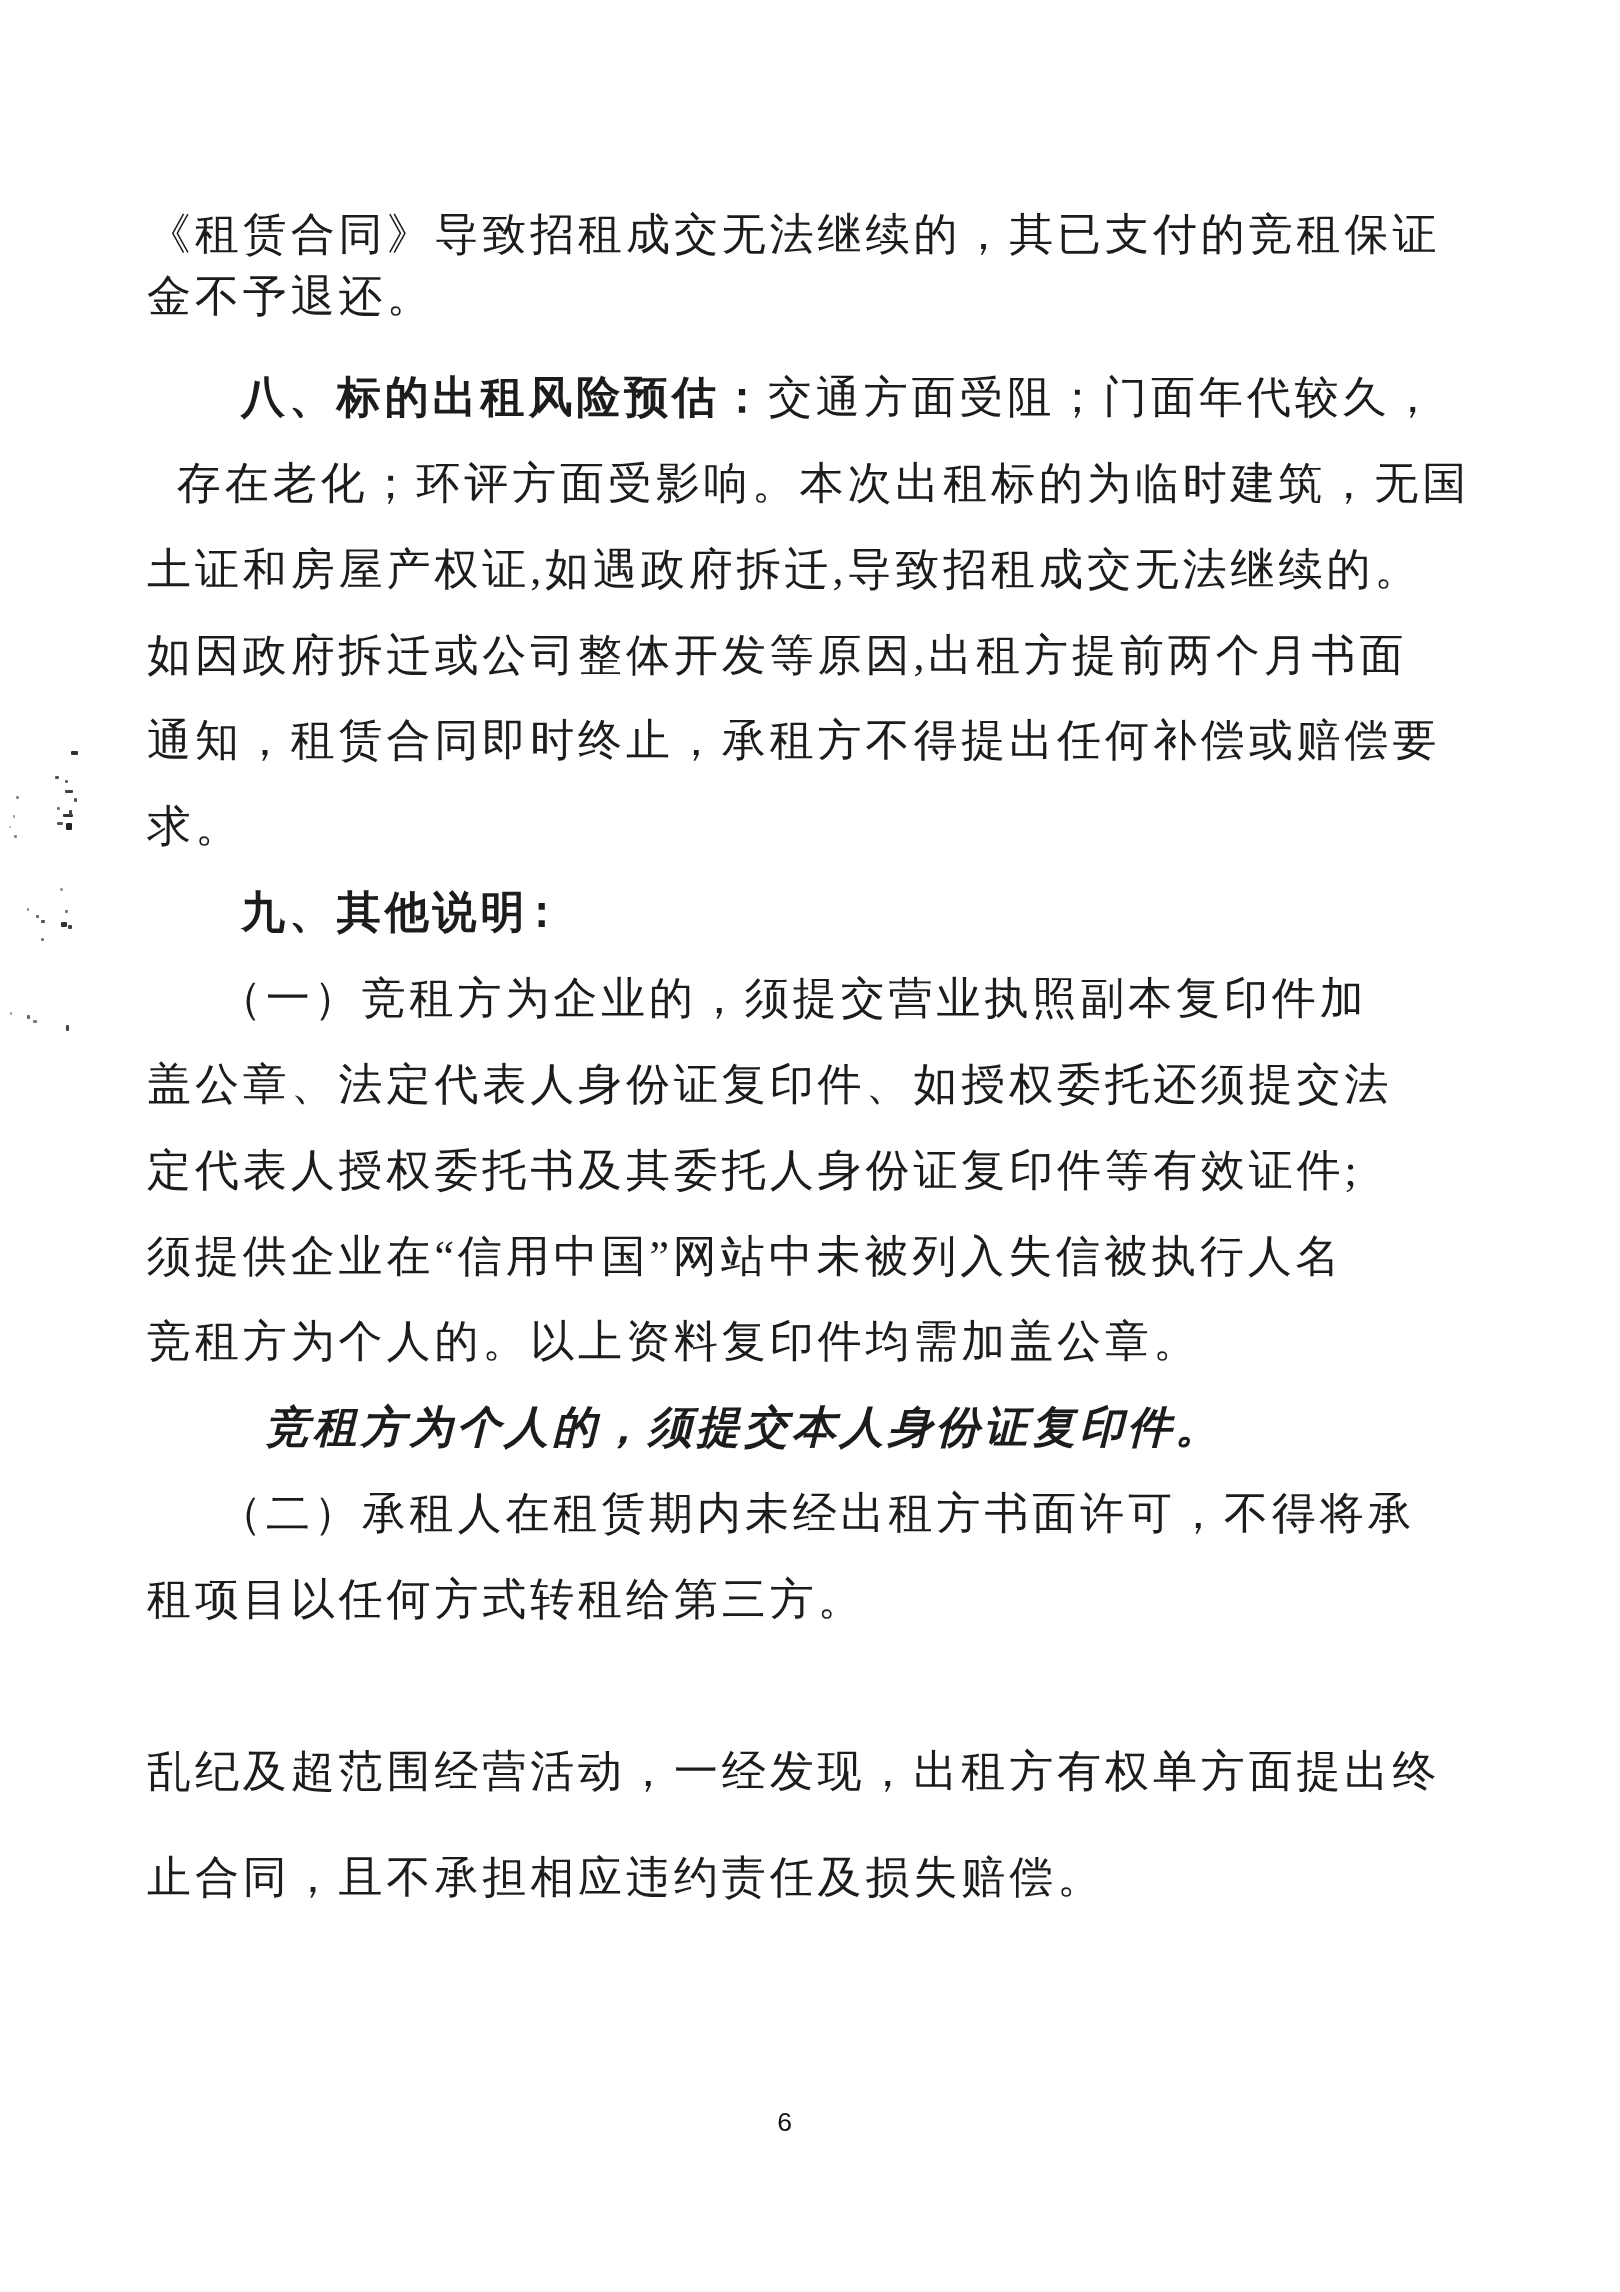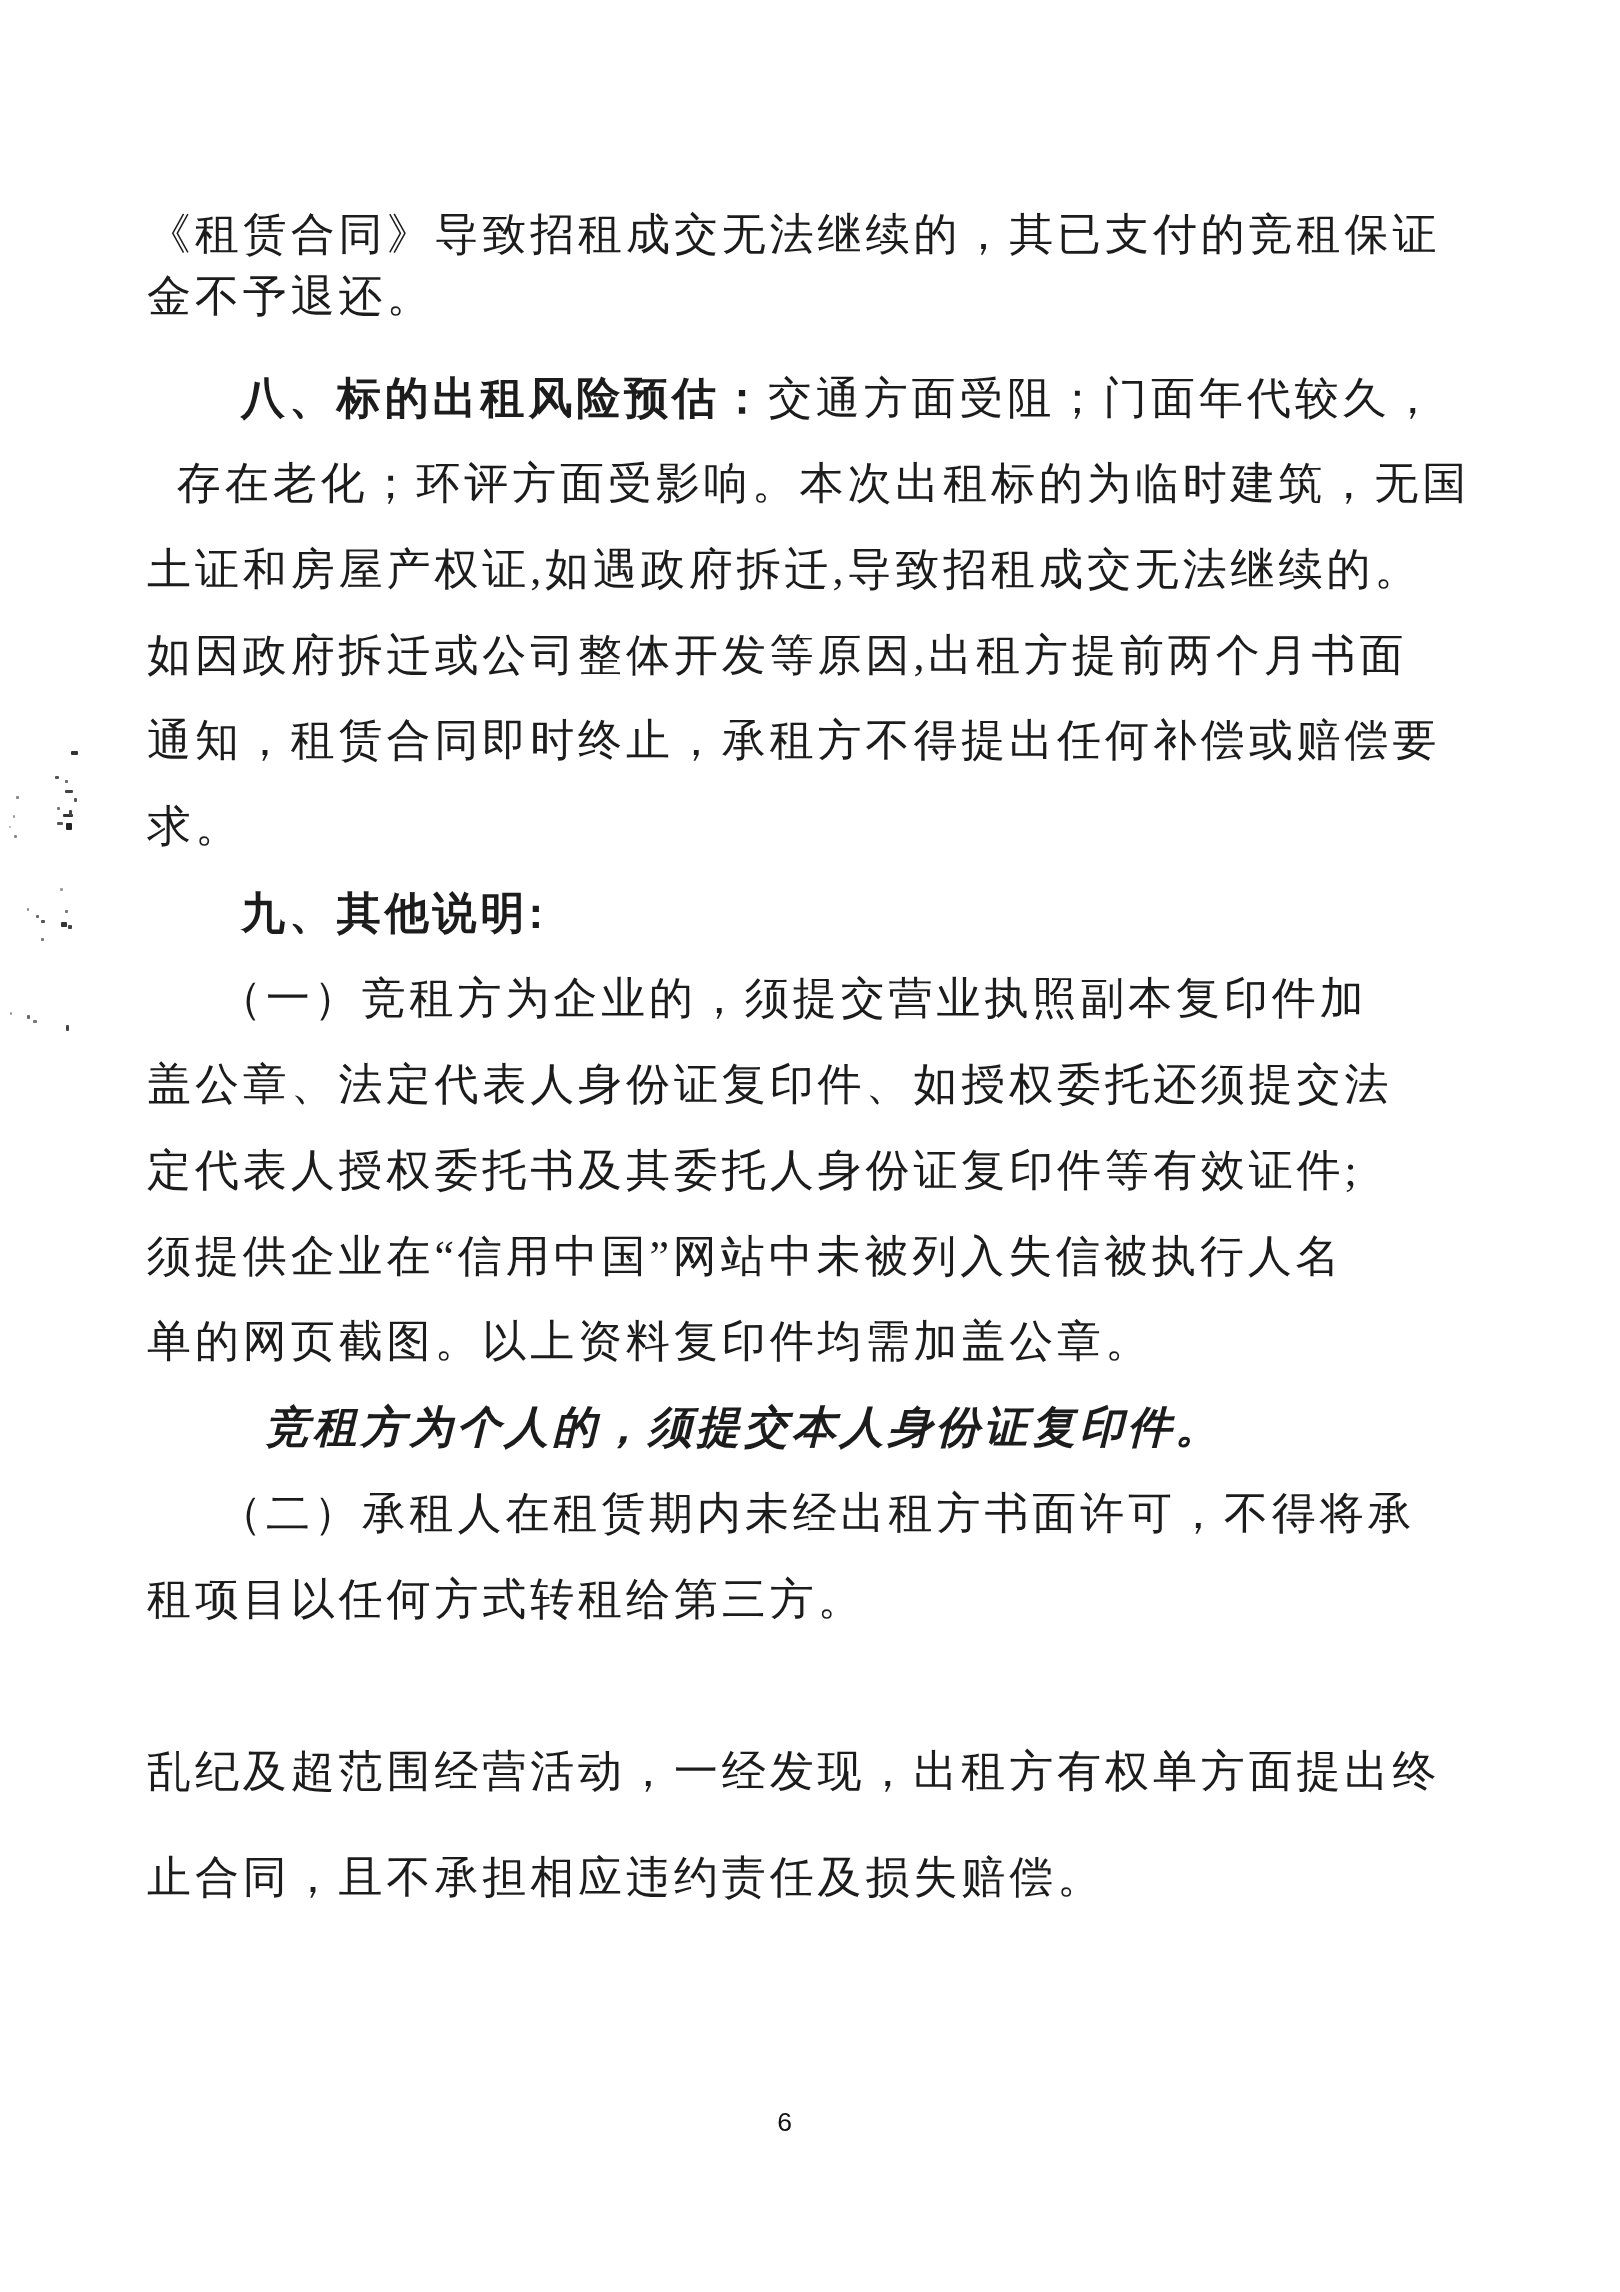--- a/index.html
+++ b/index.html
@@ -30,21 +30,21 @@
     width: 1353px;
     height: 86px;
     line-height: 86px;
     font-size: 44px;
     letter-spacing: 3.9px;
     white-space: nowrap;
     color: #1c1c1c;
   }
   .seg { font-weight: 400; }
   .seg.bold { font-weight: 700; }
-  .seg.sans { font-family: Liberation Sans, sans-serif; }
+  .seg.sans { font-family: Liberation Mono, monospace; }
   .page-number {
     position: absolute;
     left: 755px;
     top: 2103px;
     width: 59px;
     text-align: center;
     font-size: 26.5px;
     line-height: 39px;
     font-family: "Liberation Sans", "DejaVu Sans", sans-serif;
     color: #111111;
@@ -65,21 +65,21 @@
       <div class="line" style="top: 441px; padding-left: 0px; text-align: center;"><span class="seg">存在老化；环评方面受影响。本次出租标的为临时建筑，无国</span></div>
       <div class="line" style="top: 527px; padding-left: 0px;"><span class="seg">土证和房屋产权证,如遇政府拆迁,导致招租成交无法继续的。</span></div>
       <div class="line" style="top: 613px; padding-left: 0px;"><span class="seg">如因政府拆迁或公司整体开发等原因,出租方提前两个月书面</span></div>
       <div class="line" style="top: 698px; padding-left: 0px;"><span class="seg">通知，租赁合同即时终止，承租方不得提出任何补偿或赔偿要</span></div>
       <div class="line" style="top: 784px; padding-left: 0px;"><span class="seg">求。</span></div>
       <div class="line" style="top: 870px; padding-left: 94px;"><span class="seg bold sans">九、其他说明:</span></div>
       <div class="line" style="top: 956px; padding-left: 71px;"><span class="seg">（一）竞租方为企业的，须提交营业执照副本复印件加</span></div>
       <div class="line" style="top: 1042px; padding-left: 0px;"><span class="seg">盖公章、法定代表人身份证复印件、如授权委托还须提交法</span></div>
       <div class="line" style="top: 1128px; padding-left: 0px;"><span class="seg">定代表人授权委托书及其委托人身份证复印件等有效证件;</span></div>
       <div class="line" style="top: 1214px; padding-left: 0px;"><span class="seg">须提供企业在“信用中国”网站中未被列入失信被执行人名</span></div>
-      <div class="line" style="top: 1299px; padding-left: 0px;"><span class="seg">单的网页截图。以上资料复印件均需加盖公章。</span></div>
+      <div class="line" style="top: 1299px; padding-left: 0px;"><span class="seg">竞租方为个人的。以上资料复印件均需加盖公章。</span></div>
       <div class="line" style="top: 1385px; padding-left: 118px; font-style: italic;"><span class="seg bold">竞租方为个人的，须提交本人身份证复印件。</span></div>
       <div class="line" style="top: 1471px; padding-left: 71px;"><span class="seg">（二）承租人在租赁期内未经出租方书面许可，不得将承</span></div>
       <div class="line" style="top: 1557px; padding-left: 0px;"><span class="seg">租项目以任何方式转租给第三方。</span></div>
       <div class="line" style="top: 1729px; padding-left: 0px;"><span class="seg">乱纪及超范围经营活动，一经发现，出租方有权单方面提出终</span></div>
       <div class="line" style="top: 1835px; padding-left: 0px;"><span class="seg">止合同，且不承担相应违约责任及损失赔偿。</span></div>
     </div>
   <div class="page-number">6</div>
   <div id="noise">
       <div class="speck" style="left: 71px; top: 751px; width: 6.9px; height: 3.9px; background: rgb(51, 51, 51);"></div>
       <div class="speck" style="left: 55px; top: 776px; width: 3.9px; height: 2.9px; background: rgb(85, 85, 85);"></div>

